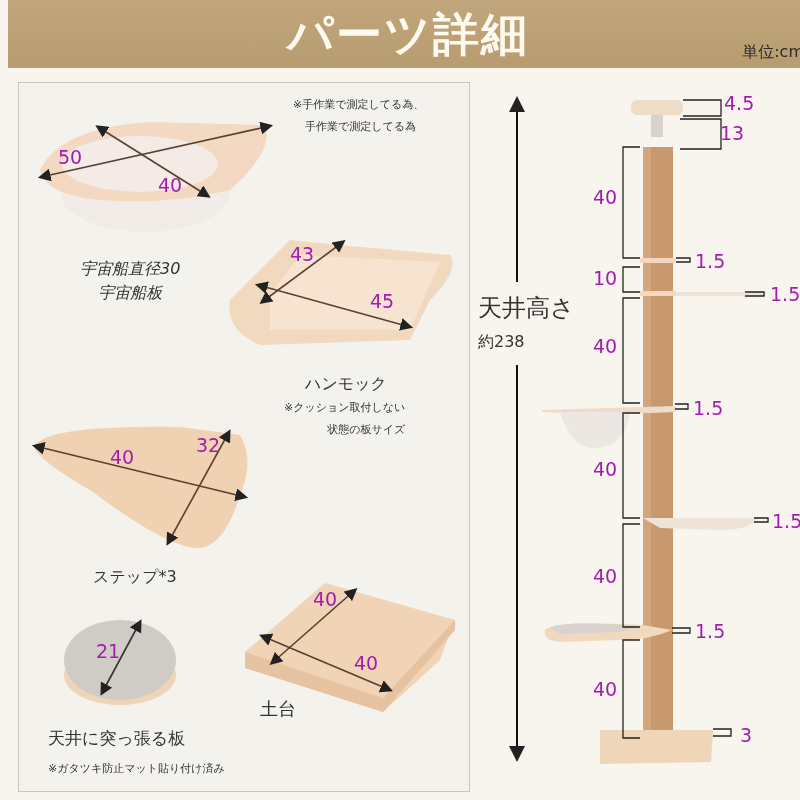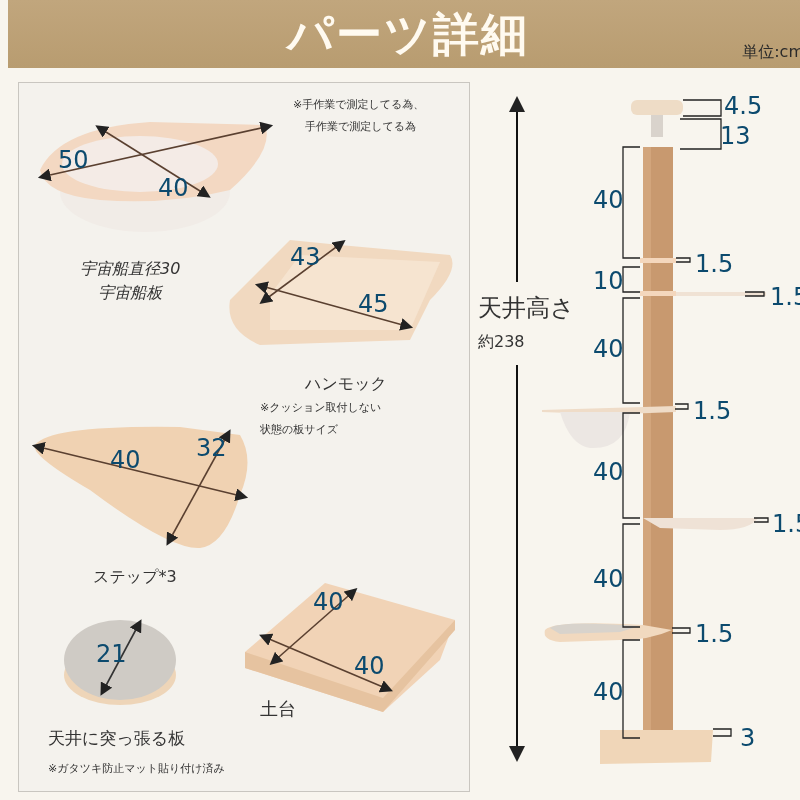--- a/index.html
+++ b/index.html
@@ -2,21 +2,21 @@
 <html><head>
 <meta charset="utf-8">
 <style>
   html, body { margin:0; padding:0; }
   body { width:800px; height:800px; overflow:hidden; background:#f8f5ee; font-family:"DejaVu Sans", sans-serif; color:#333; position:relative; }
   .header { position:absolute; left:0; top:0; width:800px; height:68px; background:linear-gradient(#c1a67d,#b89c70);margin-left:8px; }
   .header .title { position:absolute; left:0; width:800px; top:4px; text-align:center; font-size:46px; font-weight:bold; color:#fffaf0; letter-spacing:2px; }
   .header .unit { position:absolute; right:4px; top:42px; font-size:16px; color:#2a2a2a; }
   .panel { position:absolute; left:18px; top:82px; width:450px; height:708px; border:1px solid #c9c6c0; background:#f4f2ed; }
   .lbl { position:absolute; color:#333; white-space:nowrap; }
-  .dim { position:absolute; font-size:24px; color:#0c4a6e; }
+  .dim { position:absolute; font-size:19px; color:#a21caf; }
   .small { font-size:11px; line-height:22px; }
   .mid { font-size:16px; line-height:24px; }
   svg { position:absolute; left:0; top:0; }
 </style>
 </head>
 <body>
 
 <div class="header">
   <div class="title">パーツ詳細</div>
   <div class="unit">単位:cm</div>
@@ -103,23 +103,23 @@
 </div>
 
 <div class="dim" style="left:58px;top:146px;">50</div>
 <div class="dim" style="left:158px;top:174px;">40</div>
 <div class="lbl mid" style="left:80px;top:257px;text-align:center;font-style:italic;">
   <div>宇宙船直径30</div>
   <div>宇宙船板</div>
 </div>
 
 <div class="dim" style="left:290px;top:243px;">43</div>
-<div class="dim" style="left:358px;top:290px;text-align:center;">45</div>
+<div class="dim" style="left:370px;top:290px;text-align:center;">45</div>
 <div class="lbl mid" style="left:305px;top:372px;">ハンモック</div>
-<div class="lbl small" style="left:260px;top:397px;text-align:left;">
+<div class="lbl small" style="left:284px;top:397px;text-align:right;">
   <div>※クッション取付しない</div>
   <div>状態の板サイズ</div>
 </div>
 
 <div class="dim" style="left:110px;top:446px;">40</div>
 <div class="dim" style="left:196px;top:434px;">32</div>
 <div class="lbl mid" style="left:93px;top:565px;">ステップ*3</div>
 
 <div class="dim" style="left:96px;top:640px;">21</div>
 <div class="lbl mid" style="left:48px;top:726px;font-size:17px;">天井に突っ張る板</div>

